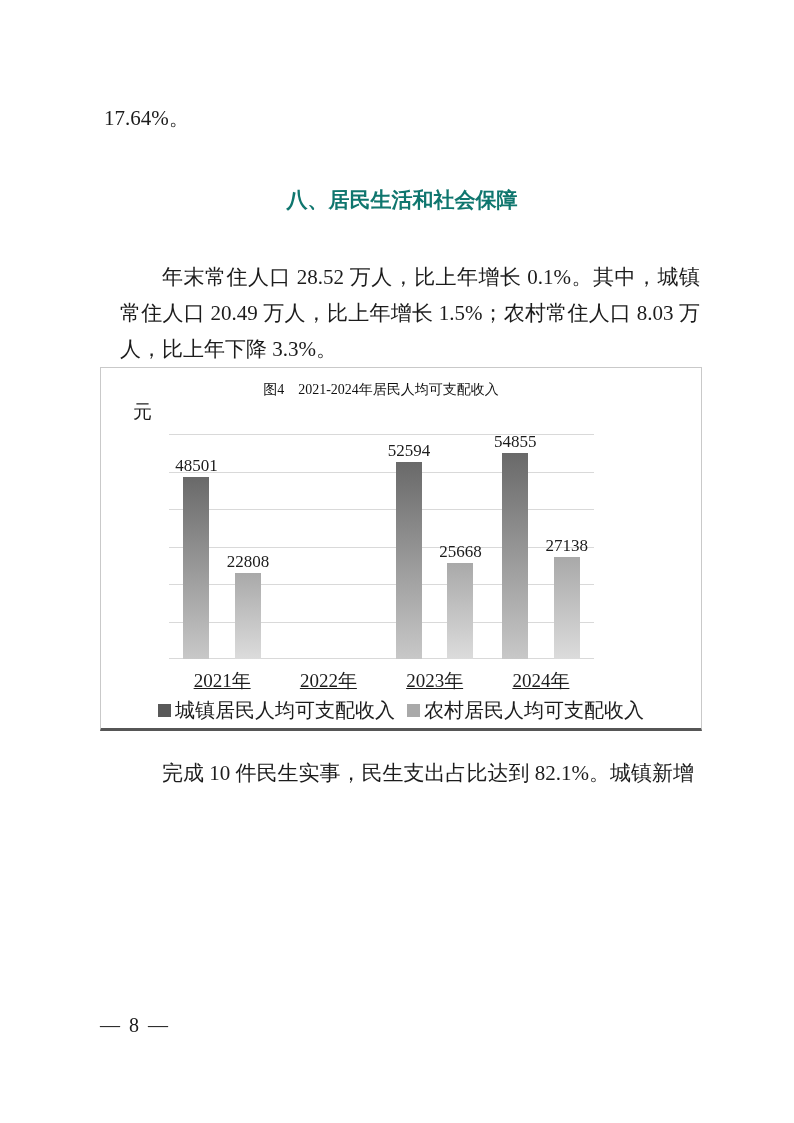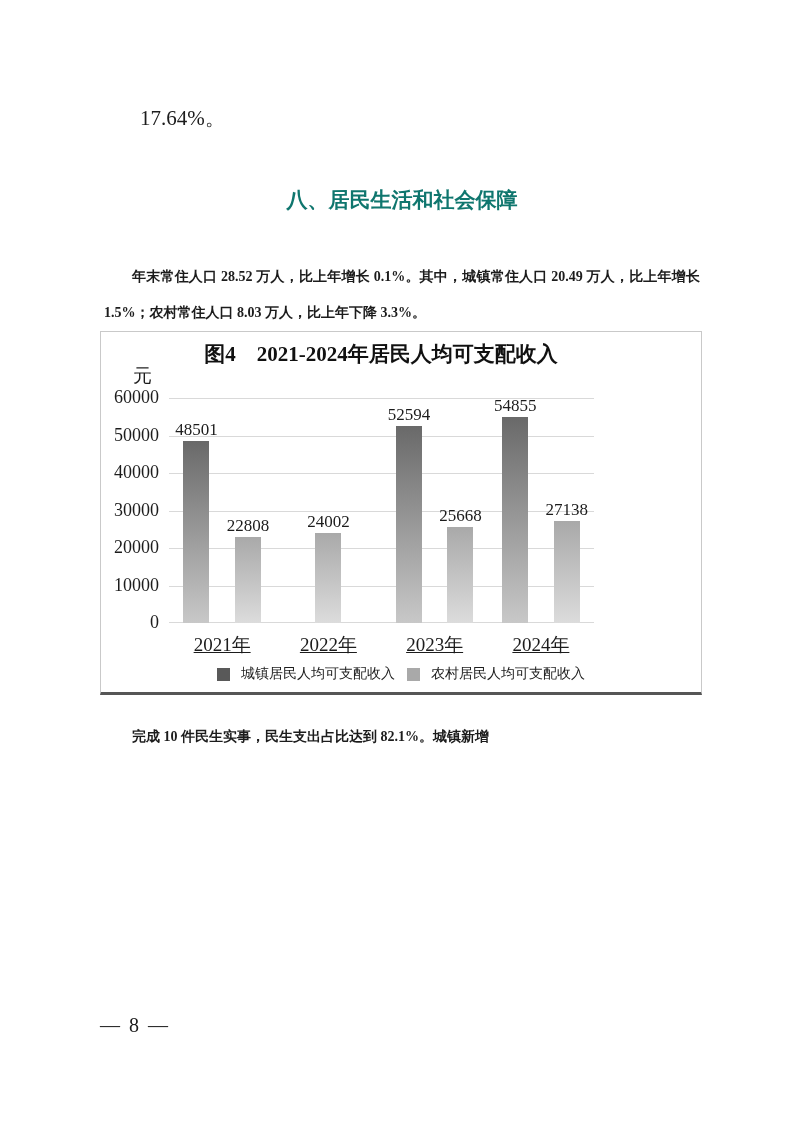--- a/index.html
+++ b/index.html
@@ -10,59 +10,57 @@
     background: #ffffff;
     color: #1c1c1c;
     font-family: "Liberation Serif", "DejaVu Serif", serif;
     overflow: hidden;
     box-sizing: border-box;
     padding: 103px 94px 0 104px;
   }
   .top-text {
     font-size: 21px;
     line-height: 30px;
-    margin-left: 36px;
   }
   .heading {
     margin: 52px 0 0 0;
     font-family: "Liberation Sans", "DejaVu Sans", sans-serif;
     font-weight: bold;
     font-size: 21px;
     line-height: 30px;
     text-align: center;
     color: #0f766e;
   }
   .para {
-    margin: 44px 0 0 0;
-    font-size: 14px;
+    margin: 44px 0 0 16px;
+    font-size: 21px;
     line-height: 36px;
     text-align: justify;
     text-indent: 2em;
-    font-weight: bold;
   }
   .para + .para { margin-top: 0; }
   .para.bottom { margin-top: 24px; }
 
   
   .chart-box {
     position: relative;
     margin: 10px 0 0 -4px;
     width: 602px;
     height: 364px;
     box-sizing: border-box;
     border: 1px solid #c9c9c9;
     border-bottom: 3px solid #565656;
     background: #ffffff;
   }
   .chart-title {
     position: absolute;
     top: 8px; left: 0; right: 40px;
     text-align: center;
-    font-weight: bold;
-    font-size: 21px;
+    font-weight: normal;
+    font-size: 14px;
     line-height: 28px;
     color: #111;
     white-space: nowrap;
   }
   .unit-label {
     position: absolute;
     top: 32px; left: 32px;
     font-size: 19px;
     line-height: 24px;
   }
@@ -93,21 +91,21 @@
   .x-labels { position: absolute; left: 68px; top: 234px; width: 425px; display: flex; text-decoration: underline; }
   .x-label { flex: 1; text-align: center; font-size: 19px; line-height: 26px; }
   .legend {
     position: absolute;
     left: 0; right: 0; top: 264px;
     display: flex;
     justify-content: center;
     align-items: center;
     gap: 12px;
   }
-  .legend-item { display: flex; align-items: center; gap: 11px; font-size: 14px; line-height: 24px; }
+  .legend-item { display: flex; align-items: center; gap: 4px; font-size: 20px; line-height: 24px; }
   .legend-swatch { width: 13px; height: 13px; display: inline-block; }
 
   .page-number {
     position: absolute;
     left: 100px;
     top: 1012px;
     font-size: 20px;
     line-height: 26px;
     letter-spacing: 2px;
   }
@@ -121,29 +119,20 @@
 
   <h2 class="heading">八、居民生活和社会保障</h2>
 
   <p class="para">年末常住人口 28.52 万人，比上年增长 0.1%。其中，城镇常住人口 20.49 万人，比上年增长 1.5%；农村常住人口 8.03 万人，比上年下降 3.3%。</p>
 
 
   <figure class="chart-box" style="margin-block:0">
     <div class="chart-title">图4　2021-2024年居民人均可支配收入</div>
     <div class="unit-label">元</div>
     <div class="plot-region">
-      <div class="y-ticks">
-          <div class="y-tick" style="top: -11px;">60000</div>
-          <div class="y-tick" style="top: 26.5px;">50000</div>
-          <div class="y-tick" style="top: 64px;">40000</div>
-          <div class="y-tick" style="top: 101.5px;">30000</div>
-          <div class="y-tick" style="top: 139px;">20000</div>
-          <div class="y-tick" style="top: 176.5px;">10000</div>
-          <div class="y-tick" style="top: 214px;">0</div>
-        </div>
       <div class="plot-area">
         <div class="gridlines">
             <div class="gridline" style="top: 0px; background: rgb(217, 217, 217);"></div>
             <div class="gridline" style="top: 37.5px; background: rgb(217, 217, 217);"></div>
             <div class="gridline" style="top: 75px; background: rgb(217, 217, 217);"></div>
             <div class="gridline" style="top: 112.5px; background: rgb(217, 217, 217);"></div>
             <div class="gridline" style="top: 150px; background: rgb(217, 217, 217);"></div>
             <div class="gridline" style="top: 187.5px; background: rgb(217, 217, 217);"></div>
             <div class="gridline" style="top: 224px; background: rgb(217, 217, 217);"></div>
           </div>
@@ -152,24 +141,20 @@
               <div class="series-col">
                 <span class="bar-value">48501</span>
                 <div class="bar" style="height: 181.879px; background: linear-gradient(rgb(105, 105, 105), rgb(200, 200, 200));"></div>
               </div>
               <div class="series-col">
                 <span class="bar-value">22808</span>
                 <div class="bar" style="height: 85.53px; background: linear-gradient(rgb(169, 169, 169), rgb(220, 220, 220));"></div>
               </div>
             </div>
             <div class="bar-group">
-              <div class="series-col">
-                <span class="bar-value">24002</span>
-                <div class="bar" style="height: 90.0075px; background: linear-gradient(rgb(169, 169, 169), rgb(220, 220, 220));"></div>
-              </div>
             </div>
             <div class="bar-group">
               <div class="series-col">
                 <span class="bar-value">52594</span>
                 <div class="bar" style="height: 197.227px; background: linear-gradient(rgb(105, 105, 105), rgb(200, 200, 200));"></div>
               </div>
               <div class="series-col">
                 <span class="bar-value">25668</span>
                 <div class="bar" style="height: 96.255px; background: linear-gradient(rgb(169, 169, 169), rgb(220, 220, 220));"></div>
               </div>

